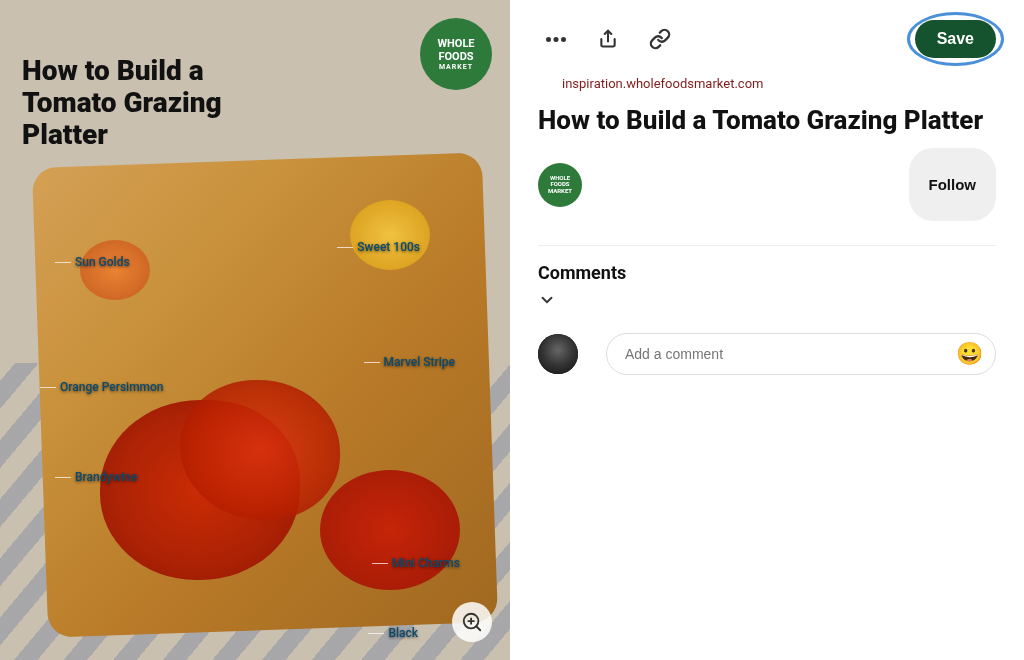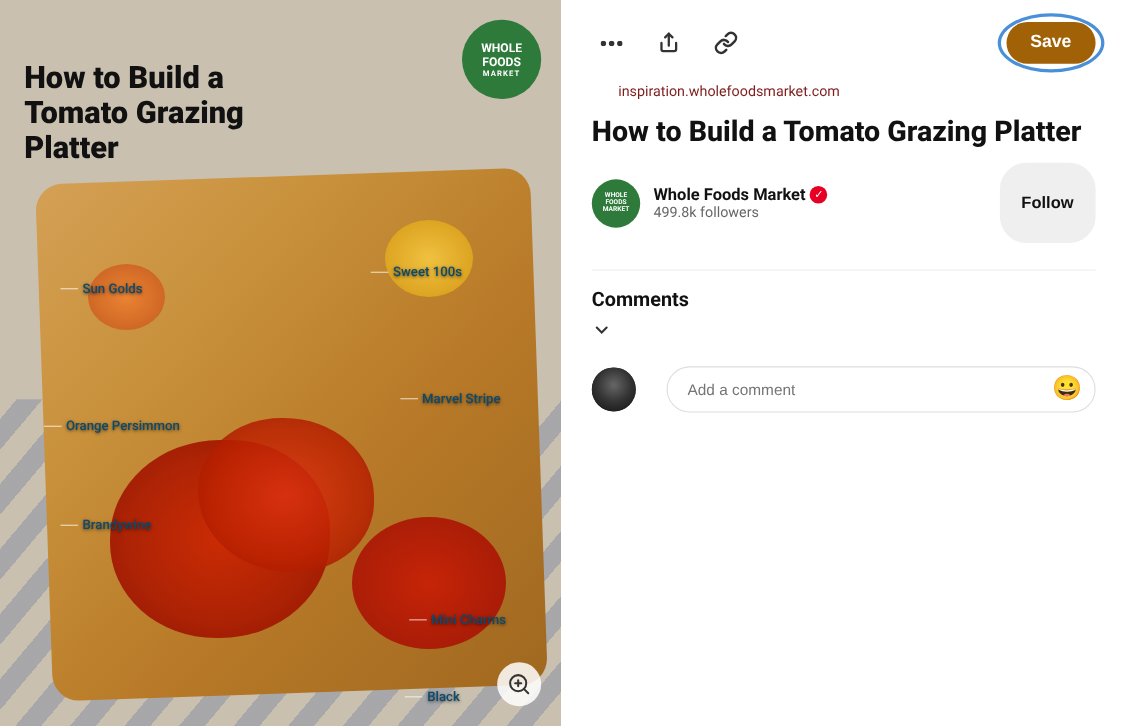--- a/index.html
+++ b/index.html
@@ -257,21 +257,21 @@
 
     .save-btn-ring {
       position: absolute;
       inset: -8px;
       border: 3px solid #4a90d9;
       border-radius: 50%;
       pointer-events: none;
     }
 
     .save-btn {
-      background: #a16207;
+      background: #14532d;
       color: white;
       border: none;
       border-radius: 24px;
       padding: 10px 22px;
       font-size: 16px;
       font-weight: 700;
       cursor: pointer;
       min-width: 80px;
     }
 
@@ -540,27 +540,20 @@
 
   <div class="author-row">
     <div class="author-info">
       <div class="author-avatar">
         <div class="author-avatar-text">
           <div>WHOLE</div>
           <div>FOODS</div>
           <div>MARKET</div>
         </div>
       </div>
-      <div>
-        <div class="author-name-row">
-          <span class="author-name">Whole Foods Market</span>
-          <span class="verified-badge">✓</span>
-        </div>
-        <div class="author-followers">499.8k followers</div>
-      </div>
     </div>
     <button class="follow-btn">Follow</button>
   </div>
 
   <div class="divider"></div>
 
   <div class="comments-header">
     <span class="comments-title">Comments</span>
     <span class="chevron-icon">
       <svg width="18" height="18" viewBox="0 0 24 24" fill="none" stroke="#333" stroke-width="2.5" stroke-linecap="round">

